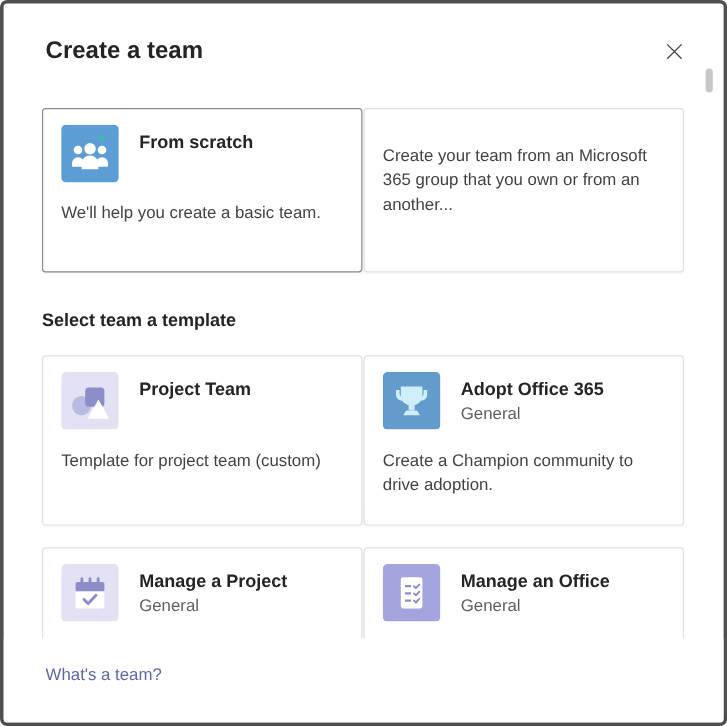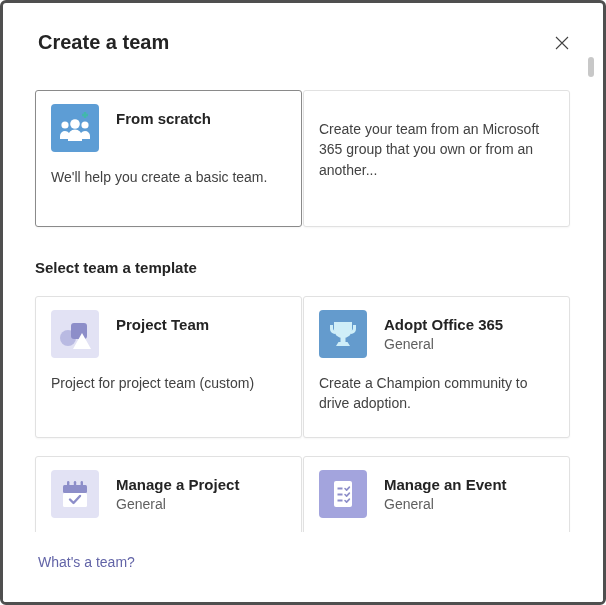--- a/index.html
+++ b/index.html
@@ -128,21 +128,21 @@
               <rect x="0" y="0" width="48" height="48" rx="4" fill="#e2e2f4"></rect>
               <circle cx="17" cy="28" r="8" fill="#b9bae2"></circle>
               <rect x="20" y="13" width="16" height="16" rx="3" fill="#8d8ec9"></rect>
               <path d="M22 39 L31 23 L40 39 Z" fill="#fff"></path>
             </svg>
           </span>
           <div class="card-titles">
             <div class="card-title">Project Team</div>
           </div>
         </div>
-        <div class="card-desc">Project for project team (custom)</div>
+        <div class="card-desc">Template for project team (custom)</div>
       </div>
 
       <div class="card card-h142">
         <div class="card-head">
           <span class="card-icon">
             <svg width="48" height="48" viewBox="0 0 48 48">
               <rect x="0" y="0" width="48" height="48" rx="4" fill="#649bcd"></rect>
               <path d="M11 15 v4 a5 5 0 0 0 5 5 v-3 a3 3 0 0 1-2-2.8 V15 z" fill="#cfeef8"></path>
               <path d="M37 15 v4 a5 5 0 0 1-5 5 v-3 a3 3 0 0 0 2-2.8 V15 z" fill="#cfeef8"></path>
               <path d="M15 12 h18 v8 a9 8 0 0 1-18 0 z" fill="#cfeef8"></path>
@@ -185,21 +185,21 @@
         <div class="card-head">
           <span class="card-icon">
             <svg width="48" height="48" viewBox="0 0 48 48">
               <rect x="0" y="0" width="48" height="48" rx="4" fill="#a3a4dd"></rect>
               <rect x="15" y="11" width="18" height="26" rx="2" fill="#fff"></rect>
               <path d="M18.5 18.5 h5 M18.5 24.5 h5 M18.5 30.5 h5" stroke="#8d8ec9" stroke-width="1.8" fill="none"></path>
               <path d="M26 18.5 l1.6 1.6 l2.8-3 M26 24.5 l1.6 1.6 l2.8-3 M26 30.5 l1.6 1.6 l2.8-3" stroke="#8d8ec9" stroke-width="1.6" fill="none" stroke-linecap="round" stroke-linejoin="round"></path>
             </svg>
           </span>
           <div class="card-titles">
-            <div class="card-title">Manage an Event</div>
+            <div class="card-title">Manage an Office</div>
             <div class="card-subtitle">General</div>
           </div>
         </div>
       </div>
     </div>
 
   </div>
 
   <div class="footer">
     <a class="footer-link">What's a team?</a>

